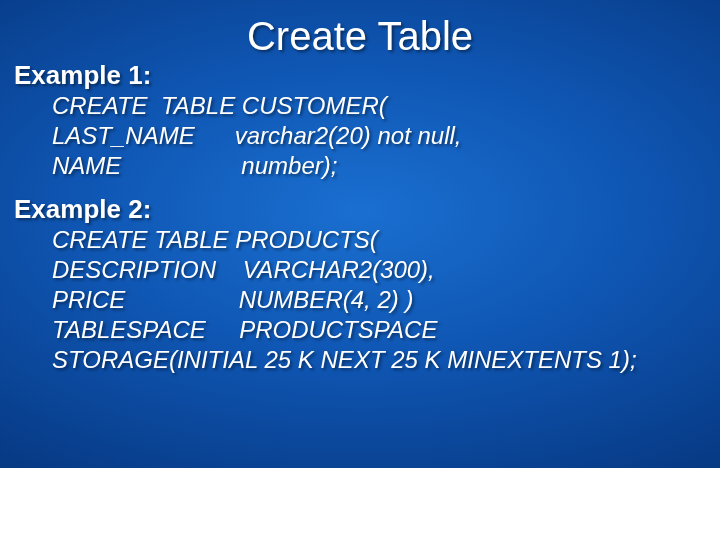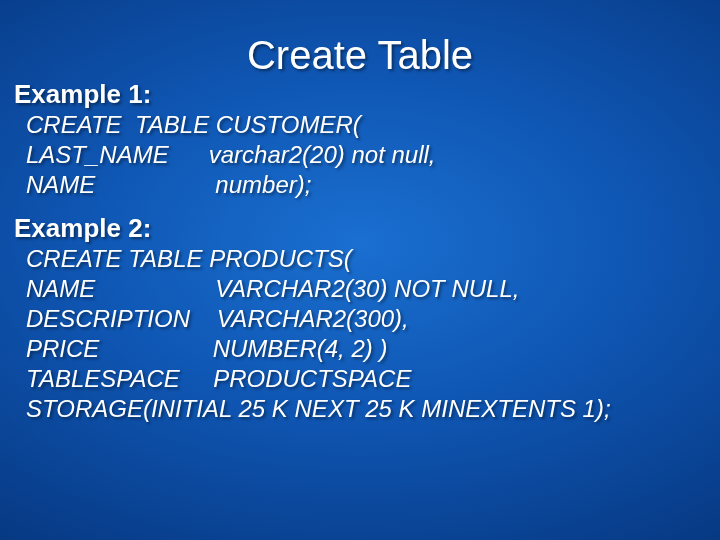--- a/index.html
+++ b/index.html
@@ -6,25 +6,25 @@
     margin: 0;
     padding: 0;
     width: 720px;
     height: 540px;
     overflow: hidden;
     font-family: Verdana, Geneva, sans-serif;
     color: #ffffff;
   }
   .slide {
     width: 720px;
-    height: 540px;
+    height: 468px;
     background: radial-gradient(ellipse 110% 90% at 50% 45%, #1a6fd0 0%, #0f56b3 35%, #083d8a 70%, #052a66 100%);
     position: relative;
     box-sizing: border-box;
-    padding: 27px 10px 10px 10px;
+    padding: 8px 10px 10px 10px;
   }
   .title {
     text-align: center;
     font-size: 40px;
     font-weight: 400;
     margin: 6px 0 2px 0;
     font-family: Verdana, Geneva, sans-serif;
     text-shadow: 2px 2px 3px rgba(0,0,0,0.45);
   }
   .ex-label {
@@ -33,38 +33,37 @@
     margin-left: 4px;
     text-shadow: 2px 2px 3px rgba(0,0,0,0.45);
     line-height: 1.15;
   }
   .code {
     font-family: Verdana, Geneva, sans-serif;
     font-style: italic;
     font-size: 24px;
     line-height: 1.25;
     white-space: pre;
-    margin-left: 16px;
+    margin-left: 42px;
     text-shadow: 2px 2px 3px rgba(0,0,0,0.45);
   }
   .gap { height: 14px; }
 </style>
 </head>
 <body>
 
 <div class="slide">
   <div class="title">Create Table</div>
 
   <div class="ex-label">Example 1:</div>
   <div class="code">CREATE  TABLE CUSTOMER(</div>
   <div class="code">LAST_NAME      varchar2(20) not null,</div>
   <div class="code">NAME                  number);</div>
 
   <div class="gap"></div>
 
   <div class="ex-label">Example 2:</div>
   <div class="code">CREATE TABLE PRODUCTS(</div>
-  <div class="code">NAME                  VARCHAR2(30) NOT NULL,</div>
   <div class="code">DESCRIPTION    VARCHAR2(300),</div>
   <div class="code">PRICE                 NUMBER(4, 2) )</div>
   <div class="code">TABLESPACE     PRODUCTSPACE</div>
   <div class="code">STORAGE(INITIAL 25 K NEXT 25 K MINEXTENTS 1);</div>
 </div>
 
 </body></html>

